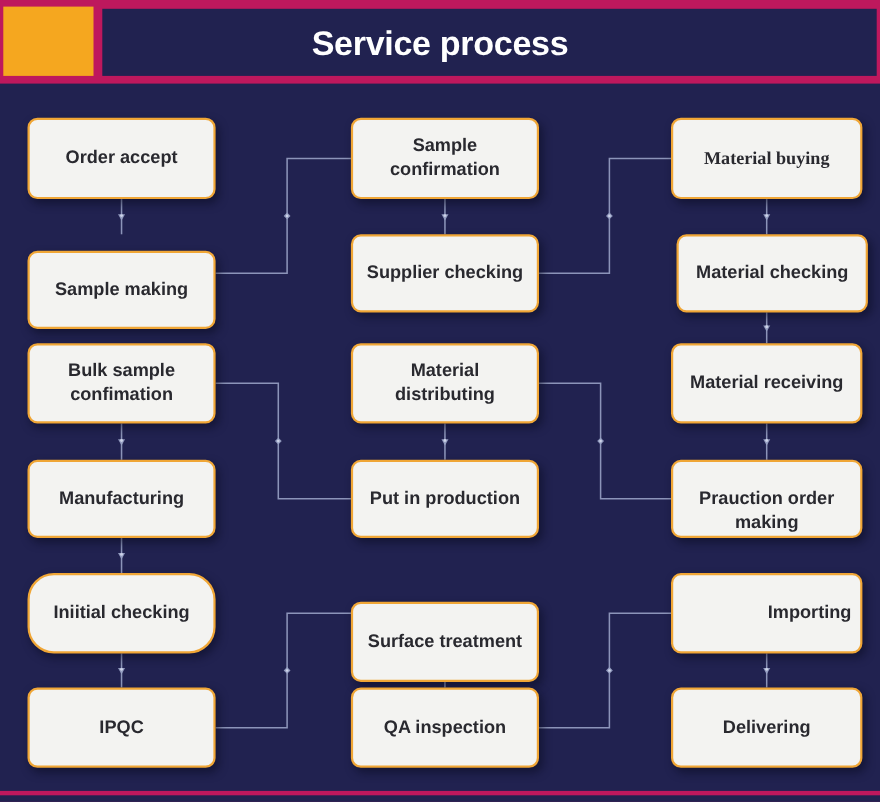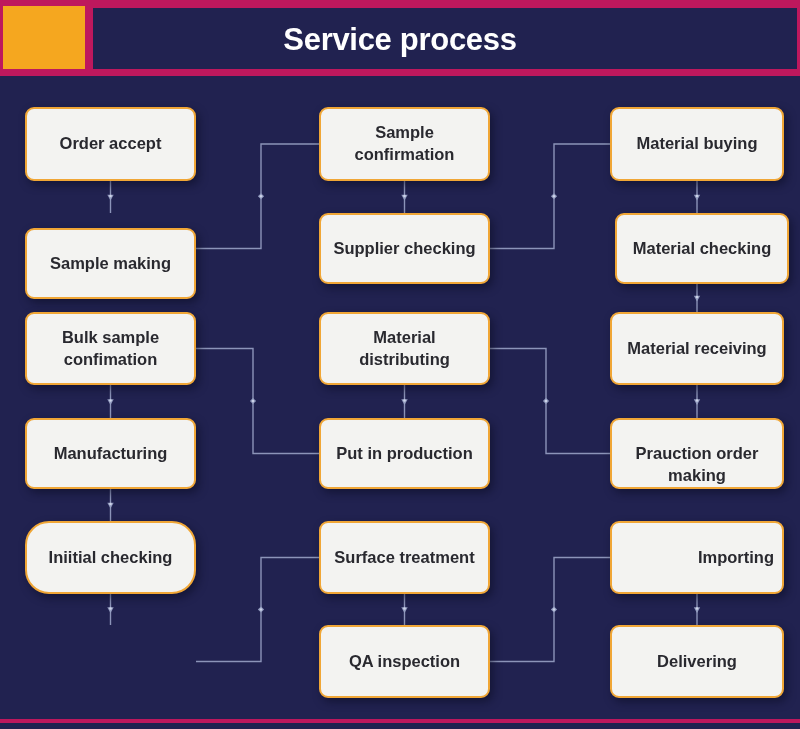--- a/index.html
+++ b/index.html
@@ -126,39 +126,42 @@
     </div>
     <div class="node" style="left: 25px; top: 312px; width: 171px; height: 73px;">
       <span class="node-label">Bulk sample confimation</span>
     </div>
     <div class="node" style="left: 25px; top: 418px; width: 171px; height: 71px;">
       <span class="node-label">Manufacturing</span>
     </div>
     <div class="node" style="left: 25px; top: 521px; width: 171px; height: 73px; border-radius: 24px;">
       <span class="node-label">Iniitial checking</span>
     </div>
+    <div class="node" style="left: 25px; top: 625px; width: 171px; height: 73px;">
+      <span class="node-label">IPQC</span>
+    </div>
     <div class="node" style="left: 319px; top: 107px; width: 171px; height: 74px;">
       <span class="node-label">Sample confirmation</span>
     </div>
     <div class="node" style="left: 319px; top: 213px; width: 171px; height: 71px;">
       <span class="node-label">Supplier checking</span>
     </div>
     <div class="node" style="left: 319px; top: 312px; width: 171px; height: 73px;">
       <span class="node-label">Material distributing</span>
     </div>
     <div class="node" style="left: 319px; top: 418px; width: 171px; height: 71px;">
       <span class="node-label">Put in production</span>
     </div>
-    <div class="node" style="left: 319px; top: 521px; width: 171px; height: 73px;">
+    <div class="node" style="left: 319px; top: 547px; width: 171px; height: 73px;">
       <span class="node-label">Surface treatment</span>
     </div>
     <div class="node" style="left: 319px; top: 625px; width: 171px; height: 73px;">
       <span class="node-label">QA inspection</span>
     </div>
-    <div class="node" style="left: 610px; top: 107px; width: 174px; height: 74px;">
+    <div class="node" style="left: 610px; top: 107px; width: 174px; height: 74px; font-family: Liberation Serif, serif;">
       <span class="node-label">Material buying</span>
     </div>
     <div class="node" style="left: 615px; top: 213px; width: 174px; height: 71px;">
       <span class="node-label">Material checking</span>
     </div>
     <div class="node" style="left: 610px; top: 312px; width: 174px; height: 73px;">
       <span class="node-label">Material receiving</span>
     </div>
     <div class="node" style="left: 610px; top: 418px; width: 174px; height: 71px; align-items: flex-end;">
       <span class="node-label">Prauction order making</span>

